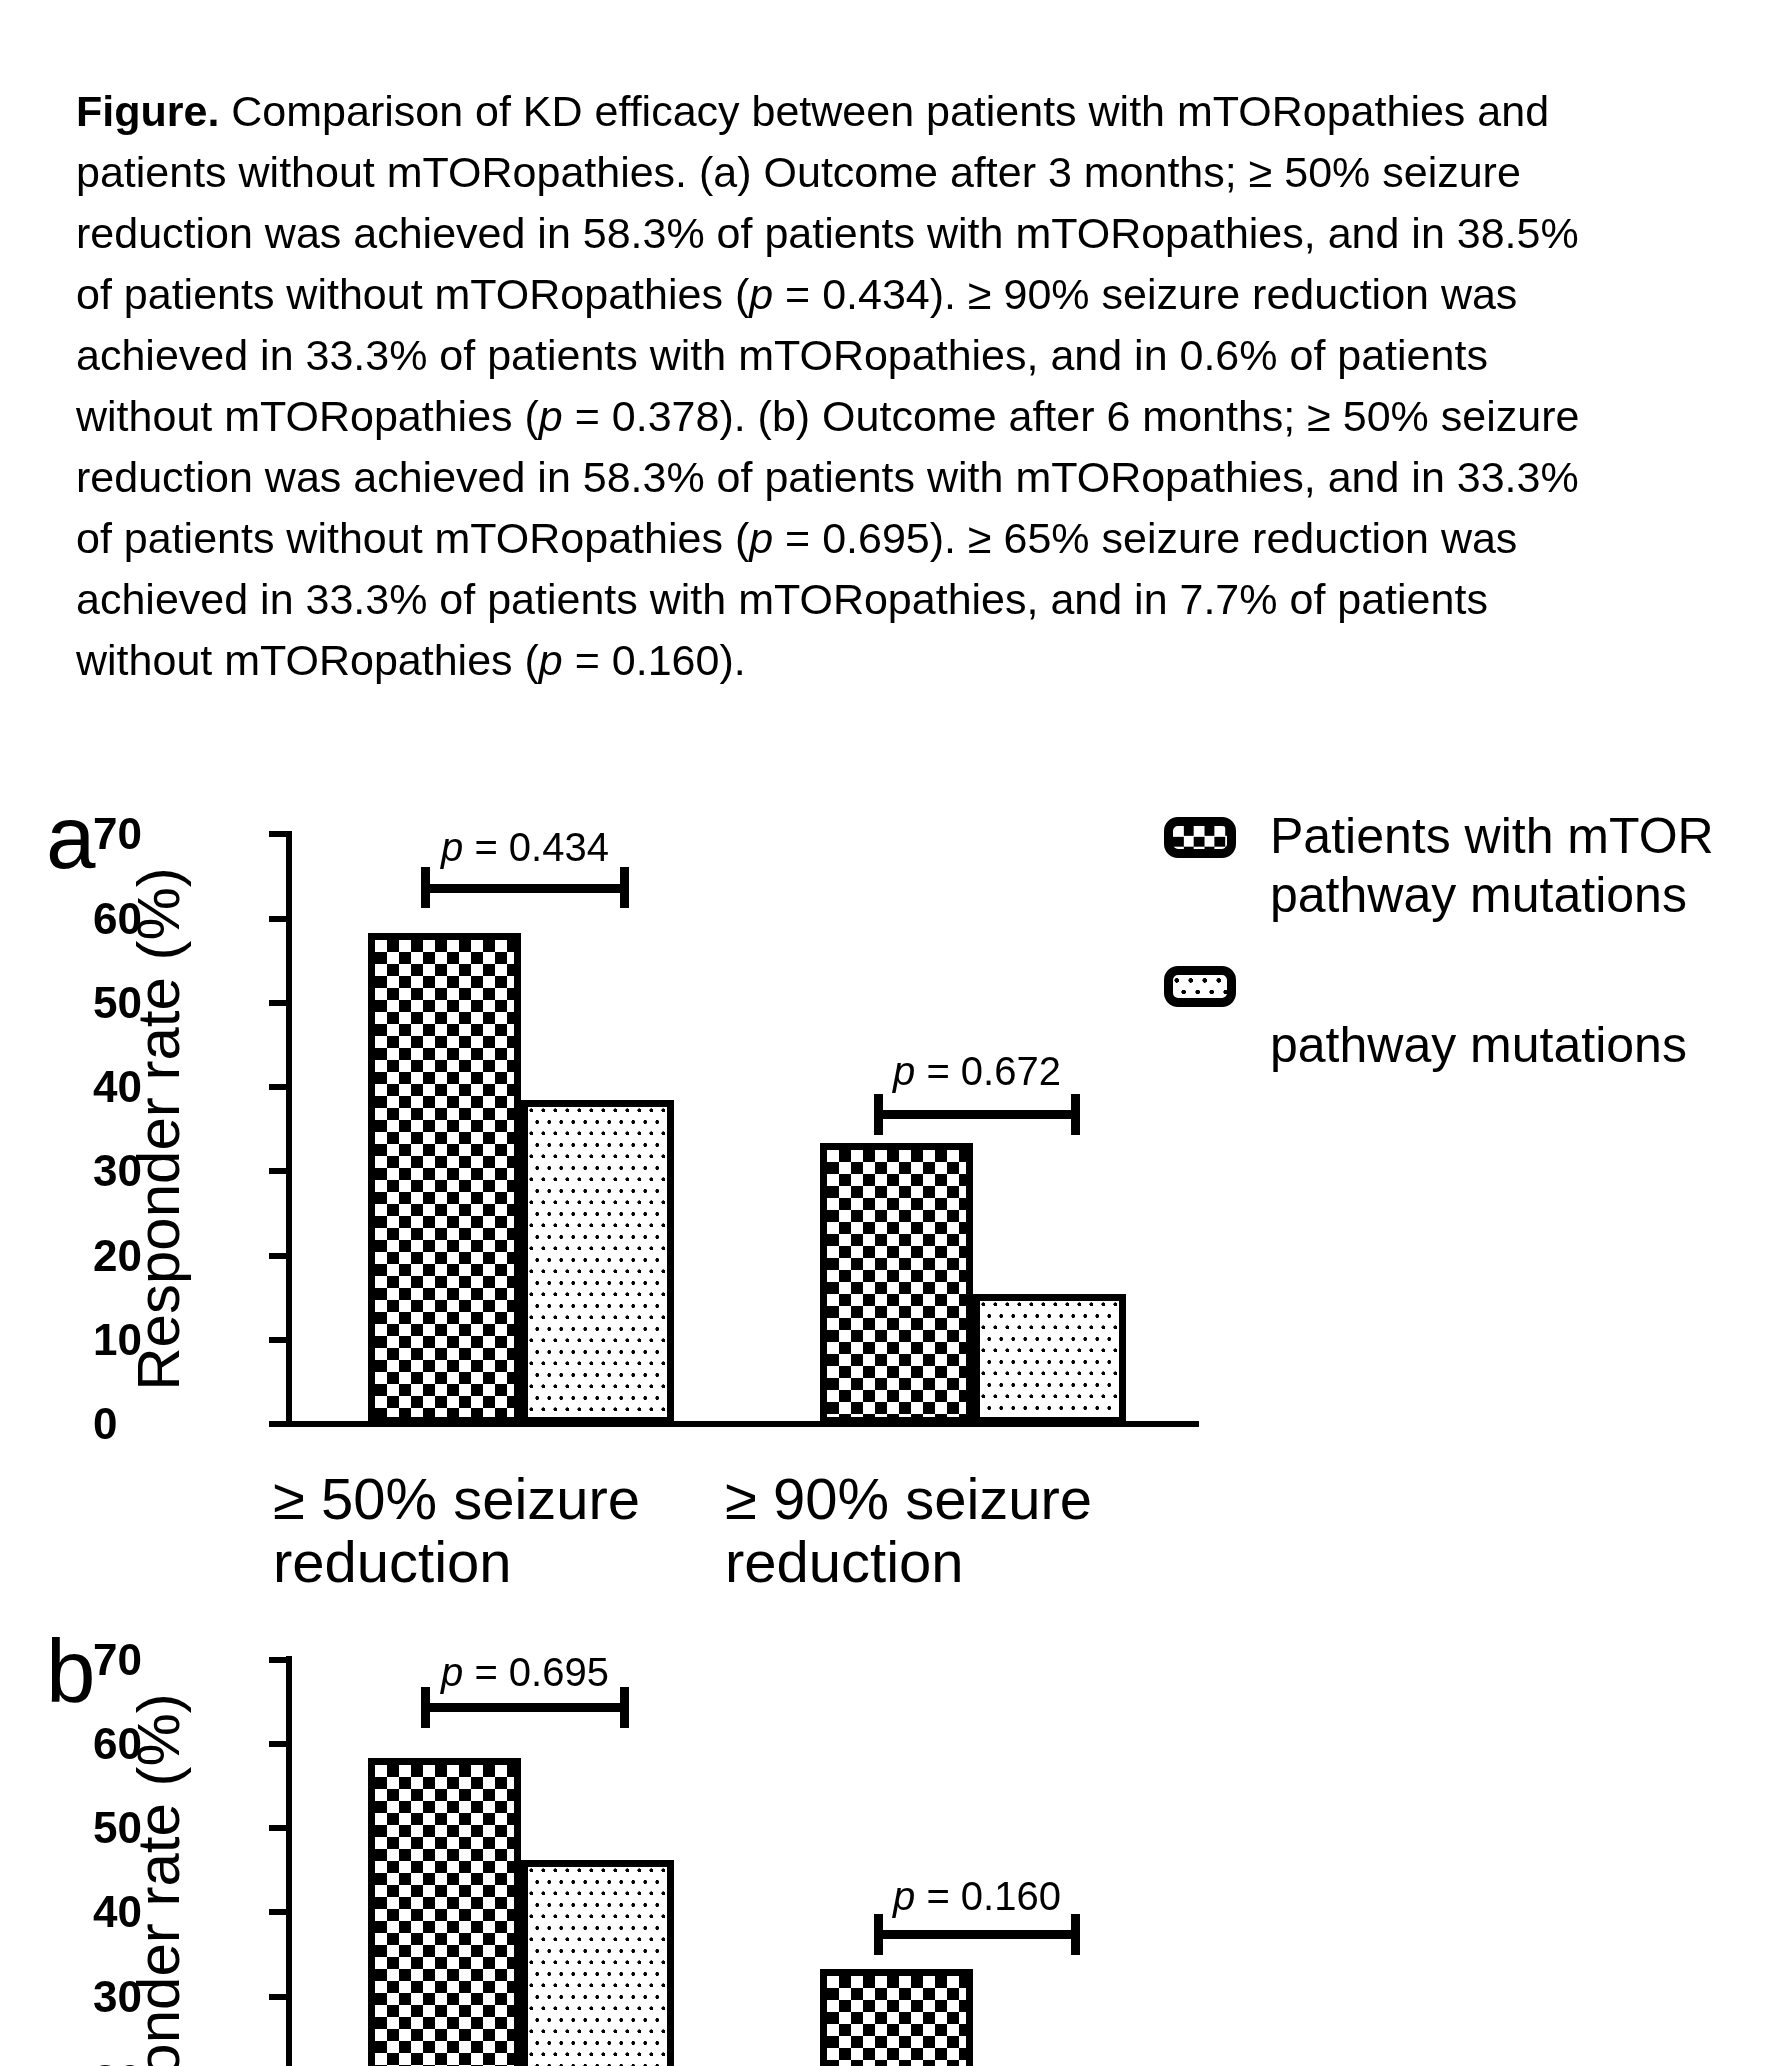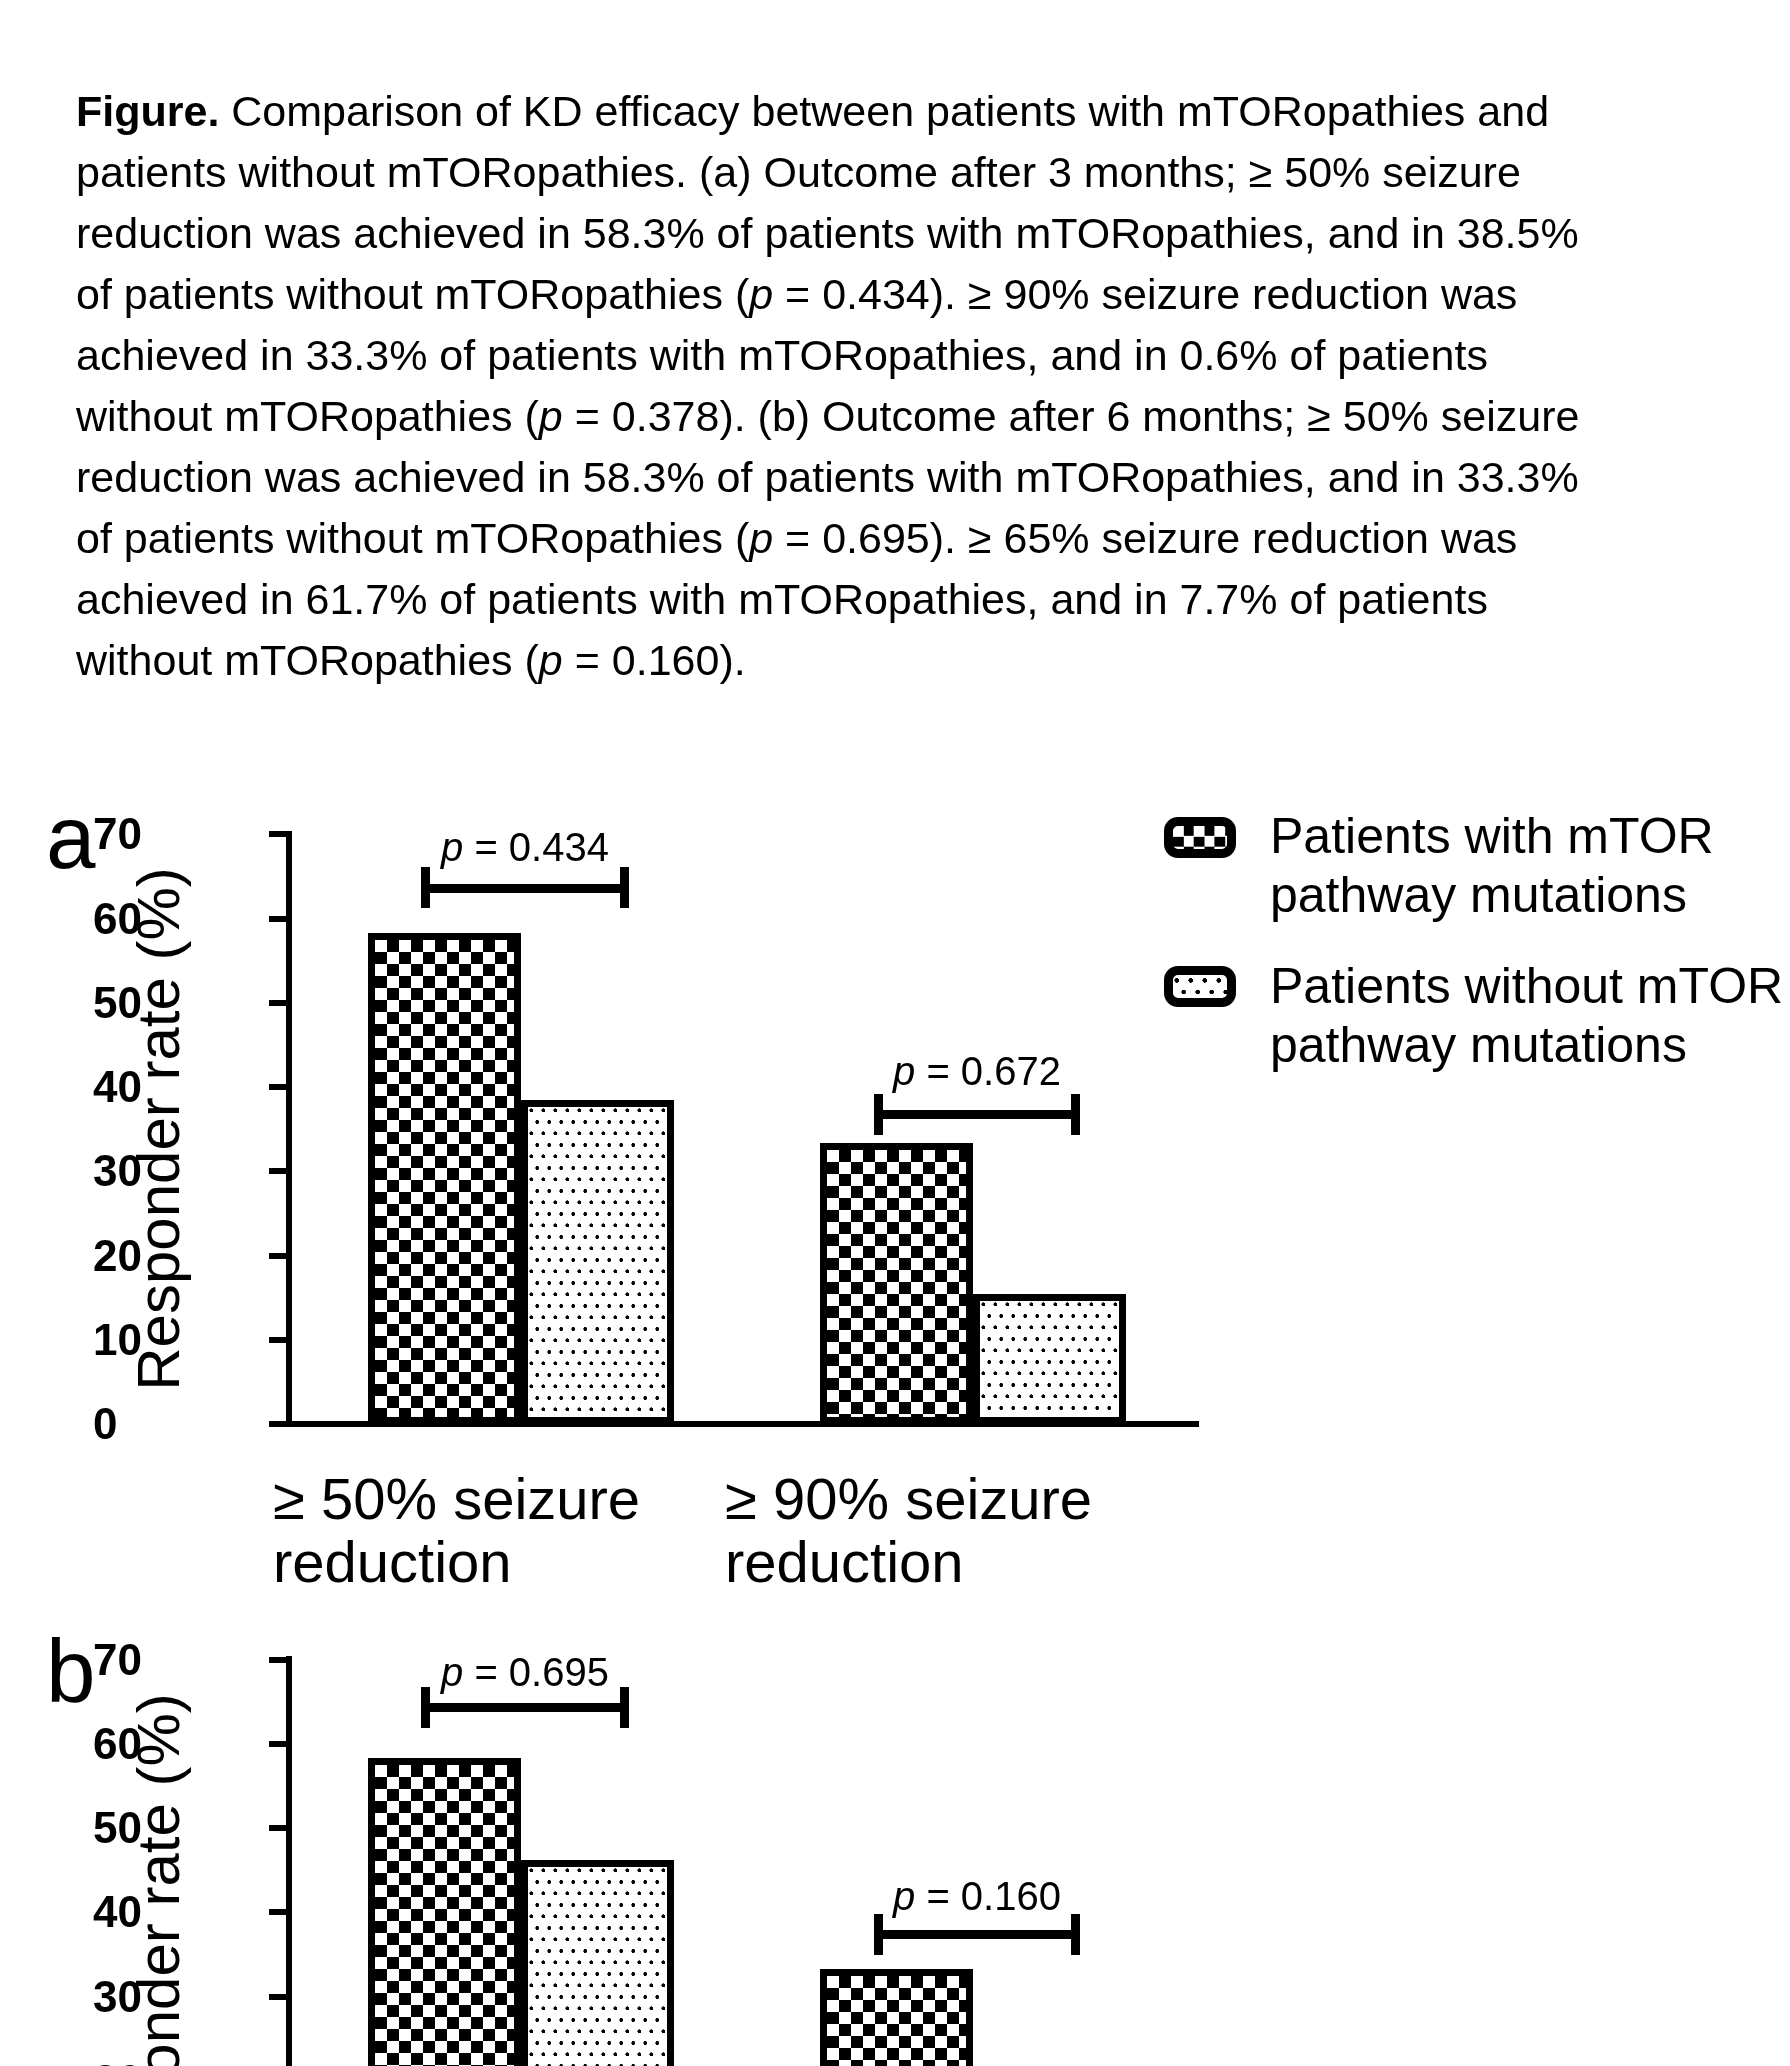--- a/index.html
+++ b/index.html
@@ -41,21 +41,21 @@
 
 <div id="caption-host">
     <div class="cap-line"><span class="cap-b">Figure.</span><span class="cap-n"> Comparison of KD efficacy between patients with mTORopathies and</span></div>
     <div class="cap-line"><span class="cap-n">patients without mTORopathies. (a) Outcome after 3 months; ≥ 50% seizure</span></div>
     <div class="cap-line"><span class="cap-n">reduction was achieved in 58.3% of patients with mTORopathies, and in 38.5%</span></div>
     <div class="cap-line"><span class="cap-n">of patients without mTORopathies (</span><span class="cap-i">p</span><span class="cap-n"> = 0.434). ≥ 90% seizure reduction was</span></div>
     <div class="cap-line"><span class="cap-n">achieved in 33.3% of patients with mTORopathies, and in 0.6% of patients</span></div>
     <div class="cap-line"><span class="cap-n">without mTORopathies (</span><span class="cap-i">p</span><span class="cap-n"> = 0.378). (b) Outcome after 6 months; ≥ 50% seizure</span></div>
     <div class="cap-line"><span class="cap-n">reduction was achieved in 58.3% of patients with mTORopathies, and in 33.3%</span></div>
     <div class="cap-line"><span class="cap-n">of patients without mTORopathies (</span><span class="cap-i">p</span><span class="cap-n"> = 0.695). ≥ 65% seizure reduction was</span></div>
-    <div class="cap-line"><span class="cap-n">achieved in 61.7% of patients with mTORopathies, and in 7.7% of patients</span></div>
+    <div class="cap-line"><span class="cap-n">achieved in 33.3% of patients with mTORopathies, and in 7.7% of patients</span></div>
     <div class="cap-line"><span class="cap-n">without mTORopathies (</span><span class="cap-i">p</span><span class="cap-n"> = 0.160).</span></div>
   </div>
 
 <div id="charts">
     <div class="abs" style="left: 0px; top: 0px;">
       <div class="panel-letter" style="left: 46px; top: 793px;">a</div>
       <div class="y-title" style="width: 661px; left: -172px; top: 1099px;">Responder rate (%)</div>
       <div class="ytick-label" style="left: 93px; top: 1402px;">0</div>
       <div class="ytick-mark" style="left: 269px; top: 1421px; width: 21.5px; height: 5.8px;"></div>
       <div class="ytick-label" style="left: 93px; top: 1318px;">10</div>
@@ -115,15 +115,15 @@
       <div class="br-tick" style="left: 874px; top: 1914px; width: 9px; height: 41px;"></div>
       <div class="br-tick" style="left: 1071px; top: 1914px; width: 9px; height: 41px;"></div>
       <div class="p-label" style="left: 791px; top: 1876px;"><i>p</i><span> = 0.160</span></div>
     </div>
   </div>
 
 <div class="legend">
   <span class="swatch checker sw1"></span>
   <div class="legend-text lt1"><span>Patients with mTOR</span><br><span>pathway mutations</span></div>
   <span class="swatch dots sw2"></span>
-  <div class="legend-text lt2"><span>Patients without mTOR</span><br><span>pathway mutations</span></div>
+  <div class="legend-text lt2"><br><span>pathway mutations</span></div>
 </div>
 
 
 </body></html>

